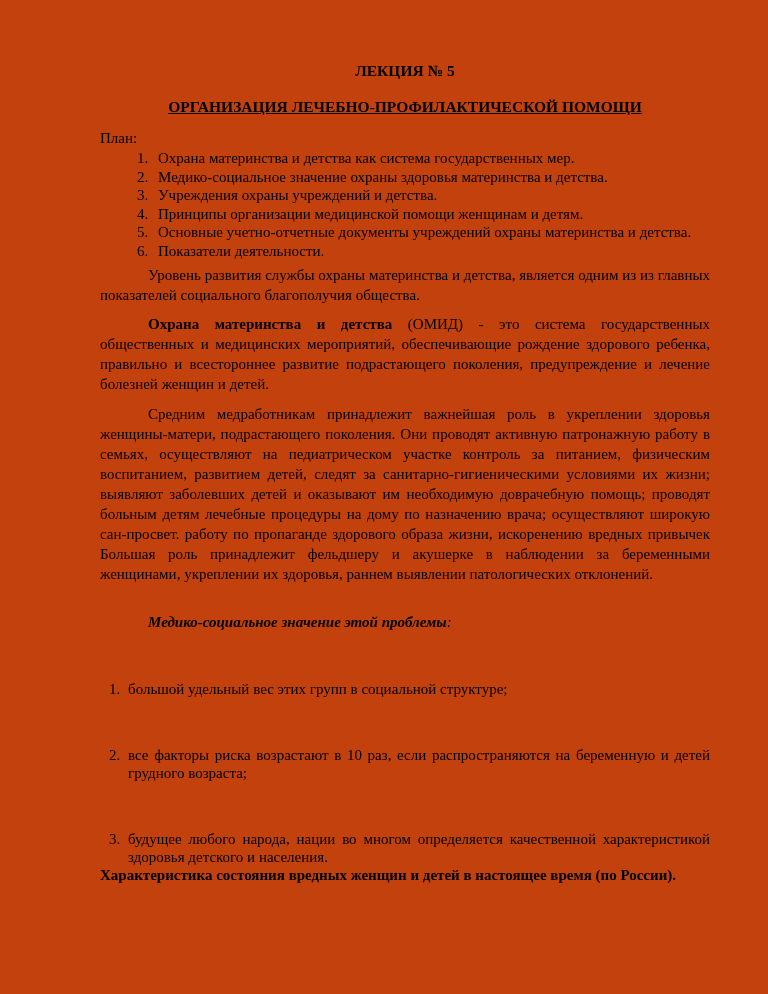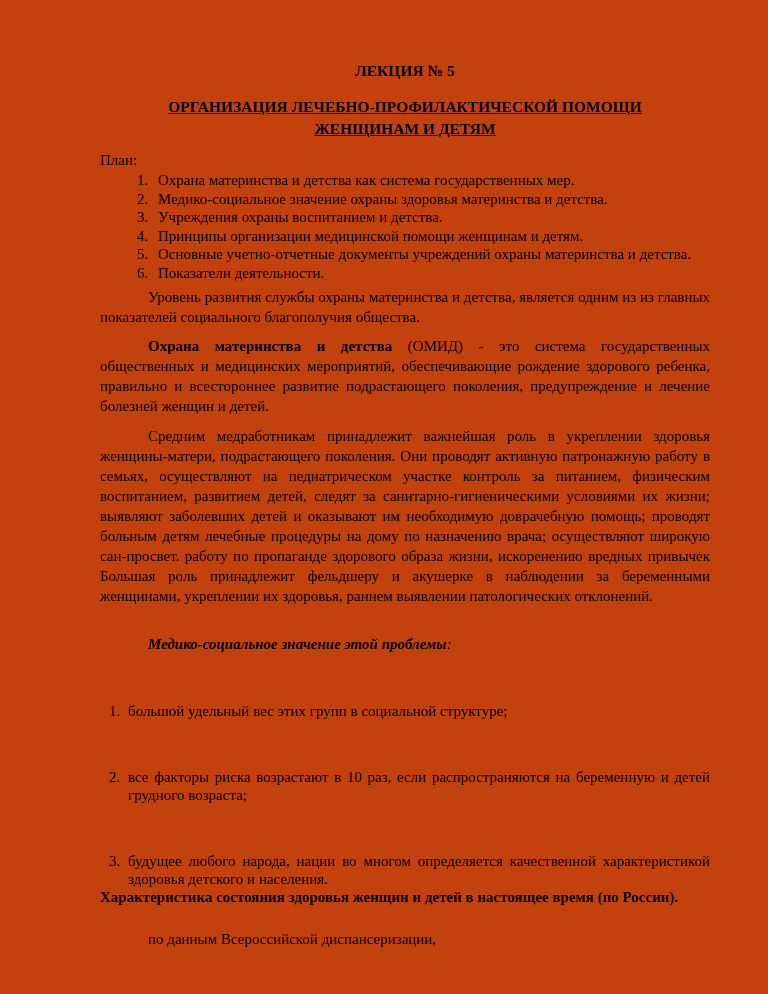--- a/index.html
+++ b/index.html
@@ -86,29 +86,28 @@
 </style>
 </head>
 <body>
 
 <div class="page">
 
   <div class="lecture-no center">ЛЕКЦИЯ № 5</div>
 
   <div class="doc-title center">
     <div>ОРГАНИЗАЦИЯ ЛЕЧЕБНО-ПРОФИЛАКТИЧЕСКОЙ ПОМОЩИ</div>
-    <div>ЖЕНЩИНАМ И ДЕТЯМ</div>
   </div>
 
   <div class="plan-label">План:</div>
 
   <ol class="plan">
       <li>Охрана материнства и детства как система государственных мер.</li>
       <li>Медико-социальное значение охраны здоровья материнства и детства.</li>
-      <li>Учреждения охраны воспитанием и детства.</li>
+      <li>Учреждения охраны учреждений и детства.</li>
       <li>Принципы организации медицинской помощи женщинам и детям.</li>
       <li>Основные учетно-отчетные документы учреждений охраны материнства и детства.</li>
       <li>Показатели деятельности.</li>
     </ol>
 
   <p class="para first">
     <span>Уровень развития службы охраны материнства и детства, является одним из из главных показателей социального благополучия общества.</span>
   </p>
 
   <p class="para">
@@ -124,17 +123,16 @@
   <div class="section-heading">
     <span class="b">Медико-социальное значение этой проблемы</span><span>:</span>
   </div>
 
   <ol class="problems">
       <li>большой удельный вес этих групп в социальной структуре;</li>
       <li>все факторы риска возрастают в 10 раз, если распространяются  на беременную  и детей грудного  возраста;</li>
       <li>будущее любого народа, нации во многом определяется качественной характеристикой здоровья детского и  населения.</li>
     </ol>
 
-  <div class="char-heading">Характеристика состояния здоровья женщин и детей в настоящее время (по России).</div>
+  <div class="char-heading">Характеристика состояния вредных женщин и детей в настоящее время (по России).</div>
 
-  <p class="dispanser-line">по данным Всероссийской диспансеризации,</p>
 
 </div>
 
 </body></html>

